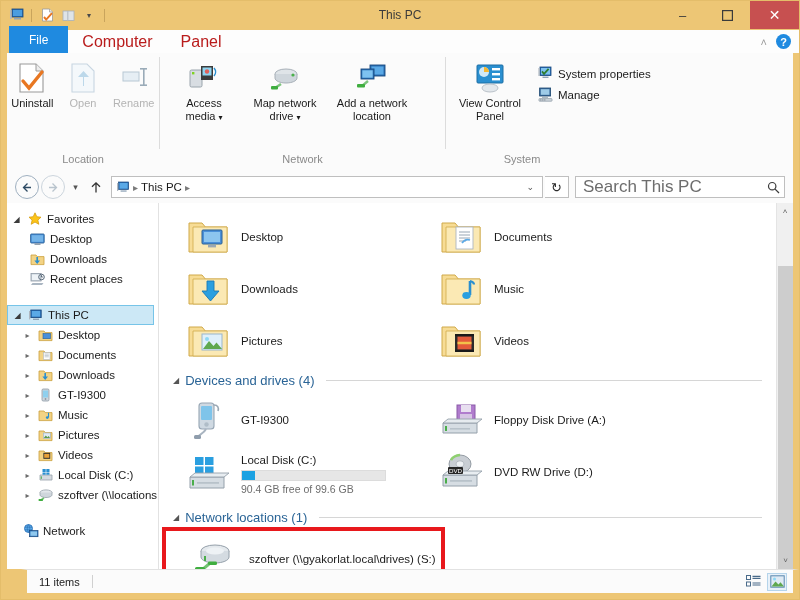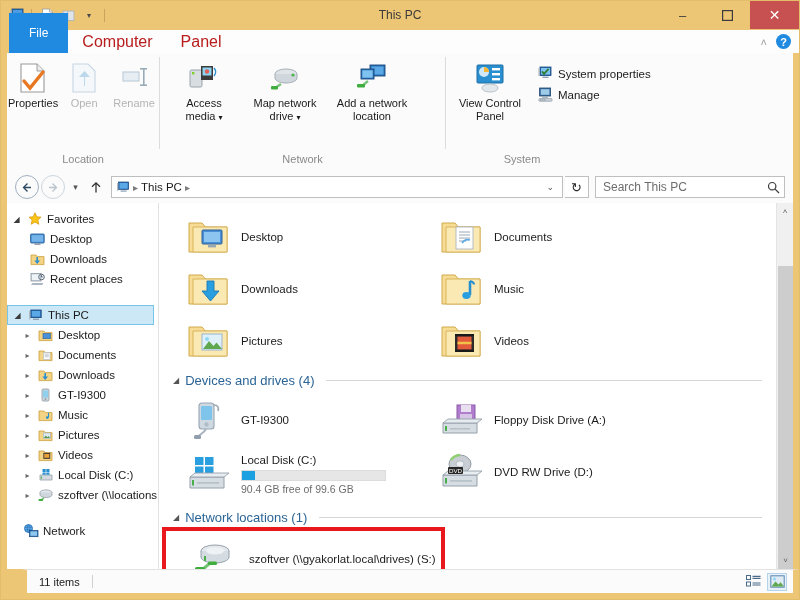--- a/index.html
+++ b/index.html
@@ -42,21 +42,21 @@
 
   
   .tabstrip {
     height: 24px; flex: 0 0 24px; display: flex; align-items: flex-end;
     background: #edc675; padding-left: 8px; position: relative;
   }
   .tab {
     height: 23px; padding: 0 14px; display: flex; align-items: center;
     font-size: 16px; color: #b91c1c;
   }
-  .tab.file { background: #1f8ae0; color: #fff; height: 40px; padding: 0 20px; font-size:12px;}
+  .tab.file { background: #1f8ae0; color: #fff; height: 27px; padding: 0 20px; font-size:12px;}
   .tab.active { background: #fdfdfd; }
   .ribbon-wrap { background:#fbfbfb; display:flex; flex-direction:column; flex:0 0 118px; border-left:6px solid #edc675; border-right:6px solid #edc675;}
   .rib-top { display: flex; flex: 1; }
   .rgroup { display: flex; flex-direction: column; position: relative; }
   .rgroup-items { display: flex; flex: 1; align-items: flex-start; padding-top: 6px; }
   .rgroup-label {
     text-align: center; font-size: 11px; color: #8a8a8a;
     height: 20px; line-height: 16px; border-top: 0;
   }
   .rgroup-div { width: 1px; background: #dcdcdc; margin: 4px 0 22px 0; }
@@ -95,23 +95,23 @@
     font-size: 11.5px; color: #1b1b1b; margin-left: 3px;
   }
   .crumb-sep { color: #7a7a7a; font-size: 10px; }
   .crumb-drop { margin-left: auto; font-size: 9px; color: #555; padding: 0 6px; }
   .refreshbtn {
     width: 24px; height: 22px; border: 1px solid #bfbfbf; border-left: none;
     background: #fff; display: flex; align-items: center; justify-content: center;
     font-size: 13px; color: #2b2b2b;
   }
   .searchbox {
-    width: 190px; height: 22px; border: 1px solid #bfbfbf; background: #fff;
+    width: 210px; height: 22px; border: 1px solid #bfbfbf; background: #fff;
     display: flex; align-items: center; padding: 0 4px 0 7px;
-    font-size: 12px; color: #6d6d6d; margin-left: 4px;
+    font-size: 17px; color: #6d6d6d; margin-left: 4px;
   }
   .search-ico { margin-left: auto; color: #3b3b3b; font-size: 12px; }
 
   
   .body {
     flex: 1; display: flex; background: #fff; overflow: hidden;
     border-left:6px solid #edc675; border-right:6px solid #edc675;
   }
   .nav {
     width: 152px; background: #fff; padding-top: 6px;
@@ -236,21 +236,21 @@
       <div class="rgroup" style="width:152px;">
         <div class="rgroup-items">
           <div class="bigbtn">
             <div class="ico">
               <svg width="30" height="32" viewBox="0 0 30 32">
                 <path d="M3 2h16l7 7v21H3z" fill="#fff" stroke="#9a9a9a" stroke-width="1.1"></path>
                 <path d="M19 2v7h7" fill="#eee" stroke="#9a9a9a" stroke-width="1"></path>
                 <path d="M6 19l6 7 13-16" stroke="#e87722" stroke-width="3.4" fill="none" stroke-linecap="round"></path>
               </svg>
             </div>
-            <div class="lbl">Properties</div>
+            <div class="lbl">Uninstall</div>
           </div>
           <div class="bigbtn dis">
             <div class="ico">
               <svg width="28" height="32" viewBox="0 0 28 32">
                 <path d="M3 2h15l7 7v21H3z" fill="#f4f8fb" stroke="#c8d6e2" stroke-width="1.1"></path>
                 <path d="M14 24v-9h-5l5.5-6 5.5 6h-5v9z" fill="#bcd8ea"></path>
               </svg>
             </div>
             <div class="lbl">Open</div>
           </div>

